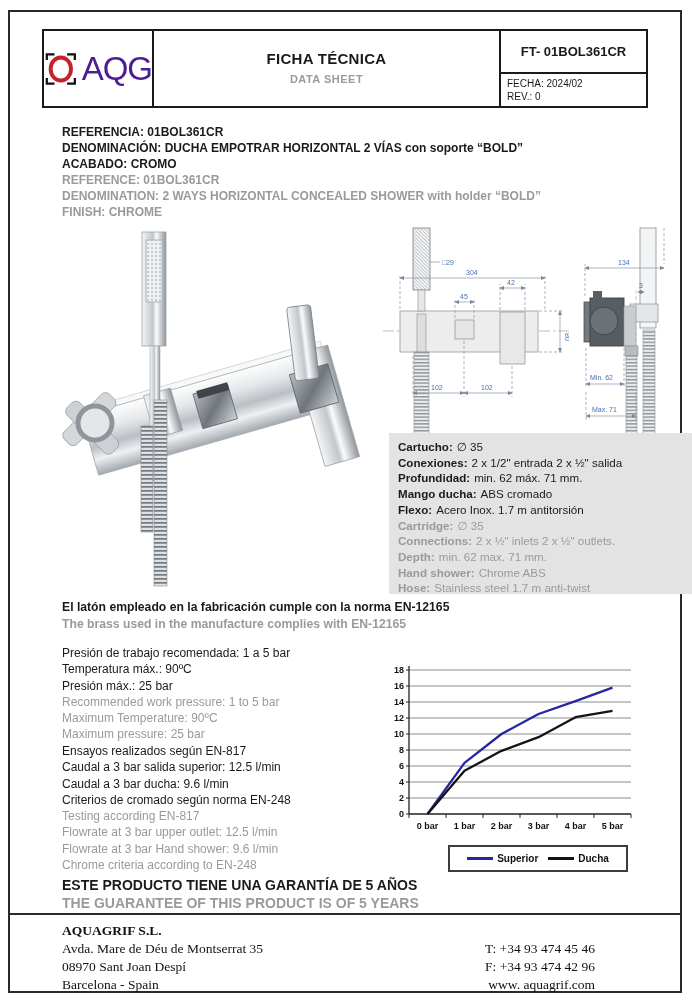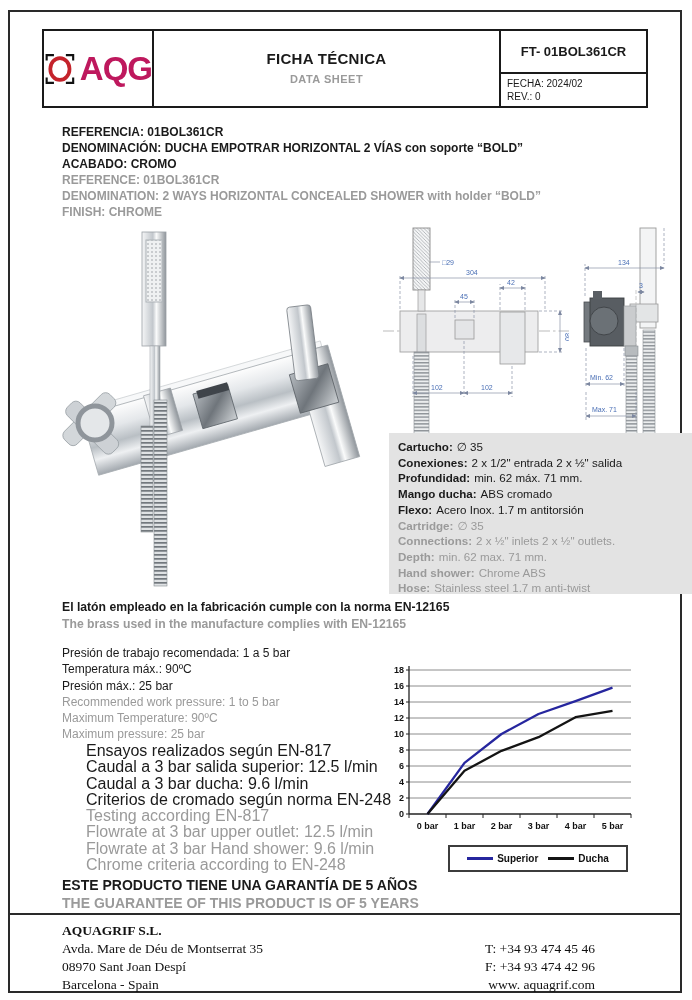--- a/index.html
+++ b/index.html
@@ -10,33 +10,33 @@
 
   
   .hdr{position:absolute;left:42px;top:29px;width:606px;height:79px;display:flex;border:2px solid #1a1a1a;box-sizing:border-box;background:#fff;}
   .hdr-logo{width:110px;border-right:2px solid #1a1a1a;box-sizing:border-box;display:flex;align-items:center;justify-content:center;gap:4px;}
   .hdr-title{flex:1;border-right:2px solid #1a1a1a;box-sizing:border-box;display:flex;flex-direction:column;align-items:center;justify-content:center;line-height:20px;}
   .hdr-right{width:145px;display:flex;flex-direction:column;box-sizing:border-box;}
   .hdr-code{height:45px;border-bottom:2px solid #1a1a1a;display:flex;align-items:center;justify-content:center;font-weight:bold;font-size:13px;box-sizing:border-box;}
   .hdr-meta{flex:1;padding:3px 6px;font-size:10px;line-height:13px;}
   .t-es{font-size:15px;font-weight:bold;letter-spacing:.3px;}
   .t-en{font-size:11px;font-weight:bold;letter-spacing:.5px;color:#9a9a9a;}
-  .logo-text{font-size:33px;font-weight:700;letter-spacing:-1px;color:#be185d;}
+  .logo-text{font-size:33px;font-weight:400;letter-spacing:-1px;color:#4c1d95;}
 
   
   .refblock{position:absolute;left:62px;top:124px;width:600px;font-size:12px;font-weight:bold;line-height:16px;}
 
   
   .specbox{position:absolute;left:389px;top:433px;width:315px;height:161px;background:#e3e3e3;box-sizing:border-box;
            padding:6px 0 0 9px;font-size:11.6px;line-height:15.7px;}
   .spec-label{font-weight:bold;margin-right:4px;}
 
   .normblock{position:absolute;left:62px;top:599px;width:420px;font-size:12.2px;font-weight:bold;line-height:16.5px;}
   .pressblock{position:absolute;left:62px;top:645px;width:360px;font-size:12px;line-height:16.3px;}
-  .testblock{position:absolute;left:62px;top:743px;width:360px;font-size:16px;line-height:16.3px;margin-left:24px;}
+  .testblock{position:absolute;left:62px;top:743px;width:360px;font-size:12px;line-height:16.3px;}
 
   
   #flow-chart{position:absolute;left:393px;top:658px;}
   .legend{position:absolute;left:448px;top:845px;width:180px;height:27px;border:2px solid #3c3c3c;box-sizing:border-box;
           display:flex;align-items:center;justify-content:center;gap:10px;background:#fff;}
   .legend-item{display:flex;align-items:center;gap:4px;font-size:10px;font-weight:bold;color:#111;}
   .legend-swatch{display:inline-block;width:26px;height:3px;background:#000;}
 
   .warranty{position:absolute;left:62px;top:877px;width:560px;font-size:14px;font-weight:bold;line-height:17.5px;}
   .footline{position:absolute;left:9px;top:913px;width:673px;height:2px;background:#2a2a2a;}

